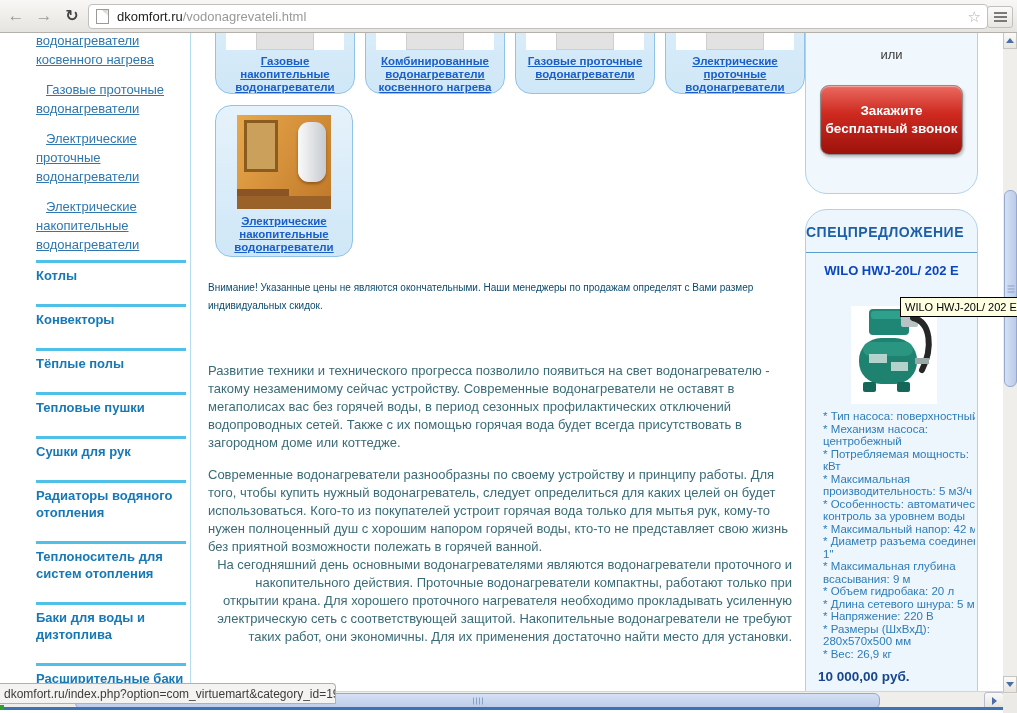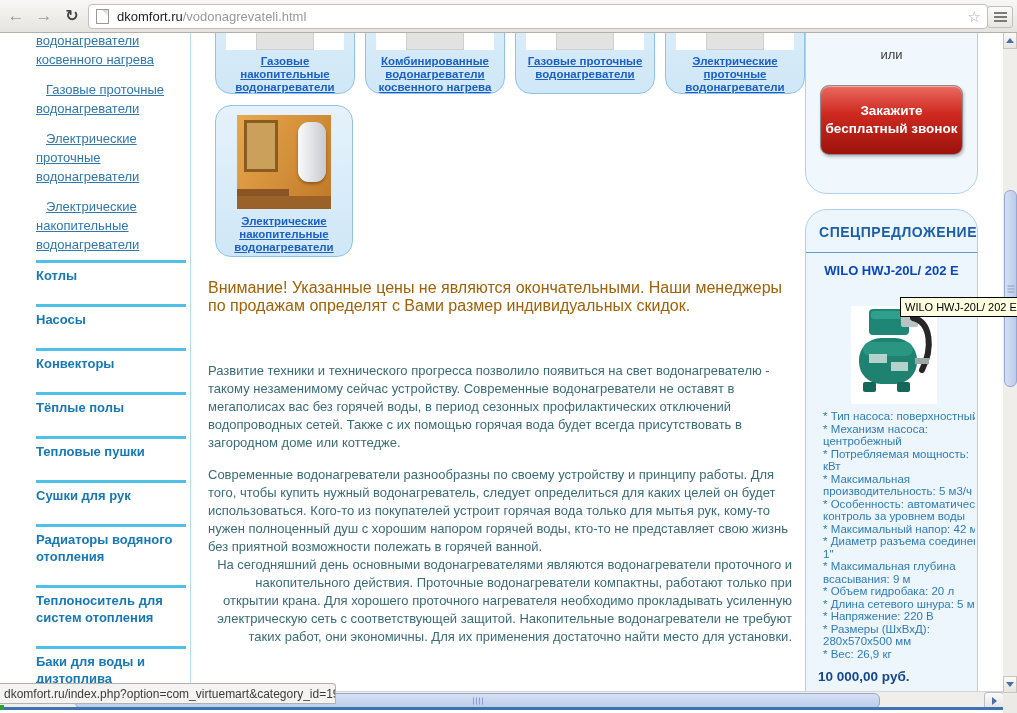--- a/index.html
+++ b/index.html
@@ -52,37 +52,37 @@
   .bath{position:relative;width:94px;height:94px;margin:9px auto 0;
     background:linear-gradient(120deg,#e8a84c,#c07828);overflow:hidden;}
   .bath .mirror{position:absolute;left:7px;top:5px;width:28px;height:46px;background:#caa05a;border:3px solid #8a5c20;}
   .bath .heater{position:absolute;right:5px;top:7px;width:28px;height:60px;border-radius:11px;
     background:linear-gradient(90deg,#fafafa,#c6cacf);box-shadow:0 2px 3px rgba(60,30,0,.4);}
   .bath .shelf{position:absolute;left:0;bottom:13px;width:52px;height:7px;background:#8a5424;}
   .bath .counter{position:absolute;left:0;bottom:0;width:100%;height:13px;background:#9a6228;}
   .card2 .card-label{padding-top:6px;}
 
   
-  .notice{position:absolute;left:208px;top:250px;width:582px;font-size:16px;line-height:18px;color:#a16207;}
+  .notice{position:absolute;left:208px;top:250px;width:582px;font-size:10px;line-height:18px;color:#0c4a6e;}
   .text-block{position:absolute;left:208px;top:333px;width:584px;font-size:13px;line-height:18px;color:#3a6b76;}
   .text-block p{margin:0;}
   .text-block p + p{margin-top:14px;}
   .text-block p.joined{margin-top:0;text-align:right;}
 
   
   .panel1{position:absolute;left:805px;top:-40px;width:171px;height:203px;background:#f1f8fd;
     border:1px solid #aed2ec;border-radius:0 0 22px 22px;}
   .or-text{position:absolute;left:0;top:57px;width:100%;text-align:center;font-size:13px;color:#3a3a3a;}
   .call-btn{position:absolute;left:14px;top:95px;width:141px;height:68px;border:1px solid #8d8d8d;border-radius:9px;
     background:linear-gradient(#ea6a60,#cf2a20 40%,#9c120c);color:#fff;font-weight:bold;font-size:13.5px;line-height:18px;
     display:flex;align-items:center;justify-content:center;text-align:center;cursor:pointer;
     box-shadow:inset 0 1px 1px rgba(255,255,255,.45), 1px 2px 3px rgba(0,0,0,.25);}
   .panel2{position:absolute;left:805px;top:180px;width:171px;height:520px;background:#eef6fd;
     border:1px solid #aed2ec;border-radius:22px 22px 0 0;overflow:hidden;}
-  .sp-header{position:absolute;left:0;top:14px;width:100%;text-align:right;
+  .sp-header{position:absolute;left:0;top:14px;width:100%;text-align:left;
     font-size:14px;font-weight:bold;letter-spacing:.5px;color:#1c5fa8;}
   .sp-sep{position:absolute;left:0;top:42px;width:100%;height:1px;background:#5b9ccc;}
   .sp-title{position:absolute;left:4px;top:53px;width:163px;text-align:center;white-space:nowrap;overflow:hidden;
     font-size:13px;font-weight:bold;color:#0a46c0;cursor:pointer;}
   .pump-wrap{position:absolute;left:45px;top:96px;width:86px;height:98px;background:#fff;}
   .specs{position:absolute;left:17px;top:200px;width:152px;}
   .spec-line{font-size:11.5px;line-height:12.5px;color:#2e7cb8;white-space:nowrap;overflow:hidden;}
   .price{position:absolute;left:12px;top:459px;font-size:13.5px;font-weight:bold;color:#17458f;}
   .more-btn{position:absolute;left:38px;top:482px;width:112px;height:40px;border:1px solid #2e6cb4;border-radius:13px;background:#f4fafe;cursor:pointer;}
 
@@ -142,21 +142,20 @@
   <div class="side-divider"></div>
   <nav class="sidebar">
     <ul class="sub-group">
         <li class="sub-item">водонагреватели косвенного нагрева</li>
         <li class="sub-item">Газовые проточные водонагреватели</li>
         <li class="sub-item">Электрические проточные водонагреватели</li>
         <li class="sub-item">Электрические накопительные водонагреватели</li>
       </ul>
     <ul class="cat-group">
         <li class="cat-item">Котлы</li>
-        <li class="cat-item">Насосы</li>
         <li class="cat-item">Конвекторы</li>
         <li class="cat-item">Тёплые полы</li>
         <li class="cat-item">Тепловые пушки</li>
         <li class="cat-item">Сушки для рук</li>
         <li class="cat-item">Радиаторы водяного отопления</li>
         <li class="cat-item">Теплоноситель для систем отопления</li>
         <li class="cat-item">Баки для воды и дизтоплива</li>
         <li class="cat-item">Расширительные баки и гидробаки</li>
         <li class="cat-item">Тепловые завесы</li>
         <li class="cat-item">Кондиционеры</li>

